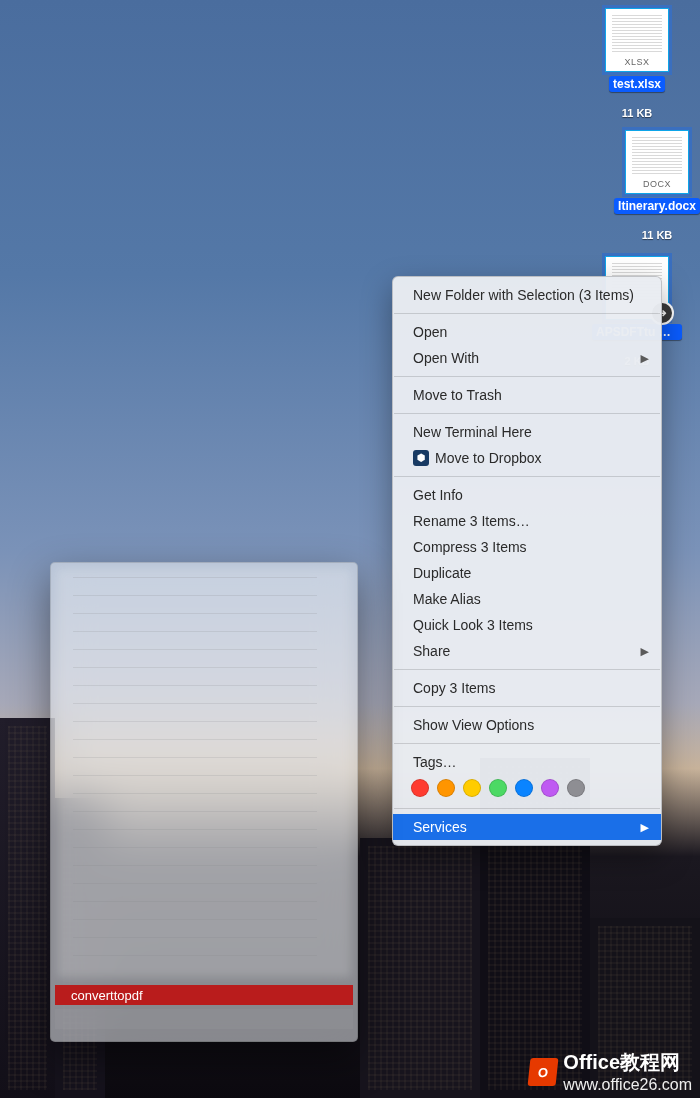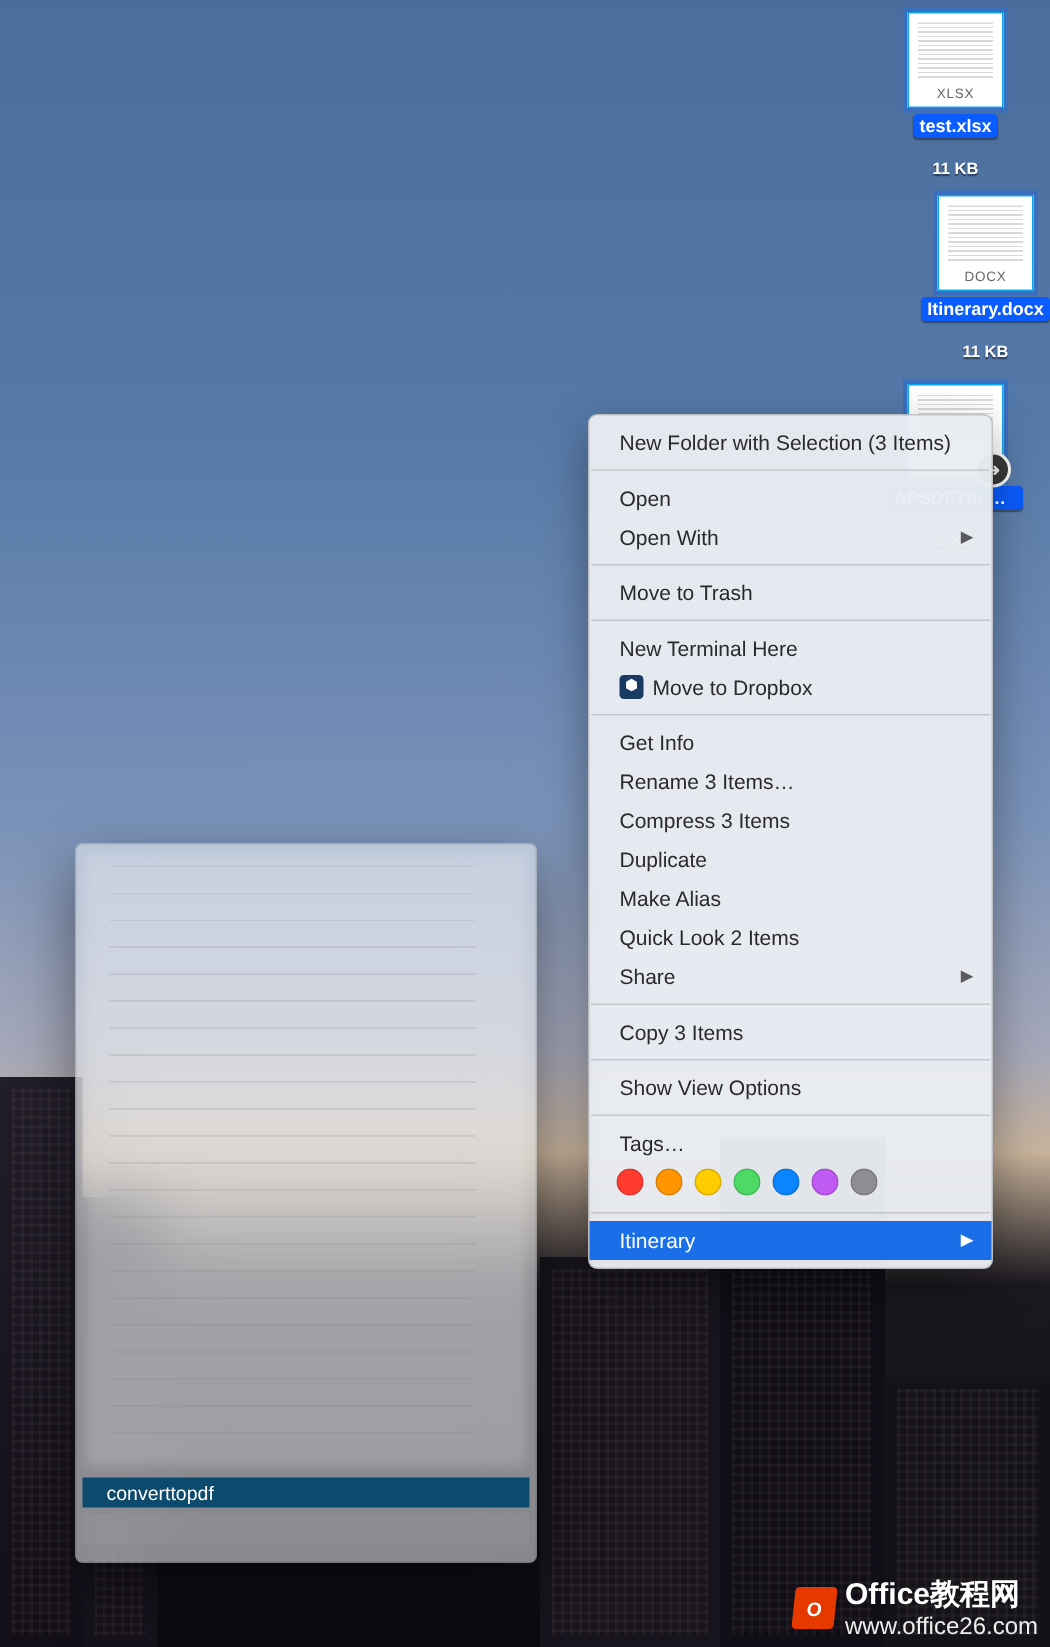--- a/index.html
+++ b/index.html
@@ -99,21 +99,21 @@
     .submenu .blur-body{
       position:absolute;inset:6px;bottom:64px;background:rgba(255,255,255,.18);
       filter:blur(4px);
     }
     .submenu .faux-lines{
       position:absolute; top:14px; left:22px; right:40px; bottom:76px;
       background:repeating-linear-gradient(rgba(130,130,135,.18) 0 1px, transparent 1px 18px);
     }
     .submenu .hl-row{
       position:absolute; left:4px; right:4px; bottom:36px; height:20px;
-      background:#0c4a6e; color:#fff; font-size:13px; display:flex; align-items:center;
+      background:#b91c1c; color:#fff; font-size:13px; display:flex; align-items:center;
       padding:0 16px;
     }
     .submenu .after-row{
       position:absolute; left:4px; right:4px; bottom:12px; height:20px;
       background:rgba(255,255,255,.04);
     }
 
     
     .watermark{
       position:absolute;right:8px;bottom:4px;display:flex;align-items:center;gap:6px;
@@ -198,21 +198,21 @@
   <div class="cm-item">
       <span>Compress 3 Items</span>
     </div>
   <div class="cm-item">
       <span>Duplicate</span>
     </div>
   <div class="cm-item">
       <span>Make Alias</span>
     </div>
   <div class="cm-item">
-      <span>Quick Look 2 Items</span>
+      <span>Quick Look 3 Items</span>
     </div>
   <div class="cm-item">
       <span>Share</span>
       <span class="arrow">▶</span>
     </div>
   <div class="cm-sep"></div>
   <div class="cm-item">
       <span>Copy 3 Items</span>
     </div>
   <div class="cm-sep"></div>
@@ -227,21 +227,21 @@
     <span class="tag-dot" style="background:#ff3b30"></span>
     <span class="tag-dot" style="background:#ff9500"></span>
     <span class="tag-dot" style="background:#ffcc00"></span>
     <span class="tag-dot" style="background:#4cd964"></span>
     <span class="tag-dot" style="background:#0a84ff"></span>
     <span class="tag-dot" style="background:#bf5af2"></span>
     <span class="tag-dot" style="background:#8e8e93"></span>
   </div>
   <div class="cm-sep"></div>
   <div class="cm-item hl">
-      <span>Itinerary</span>
+      <span>Services</span>
       <span class="arrow">▶</span>
     </div>
 </div>
 
 <div class="submenu">
   <div class="blur-body"></div>
   <div class="faux-lines"></div>
   <div class="hl-row">
     <span>converttopdf</span>
   </div>

